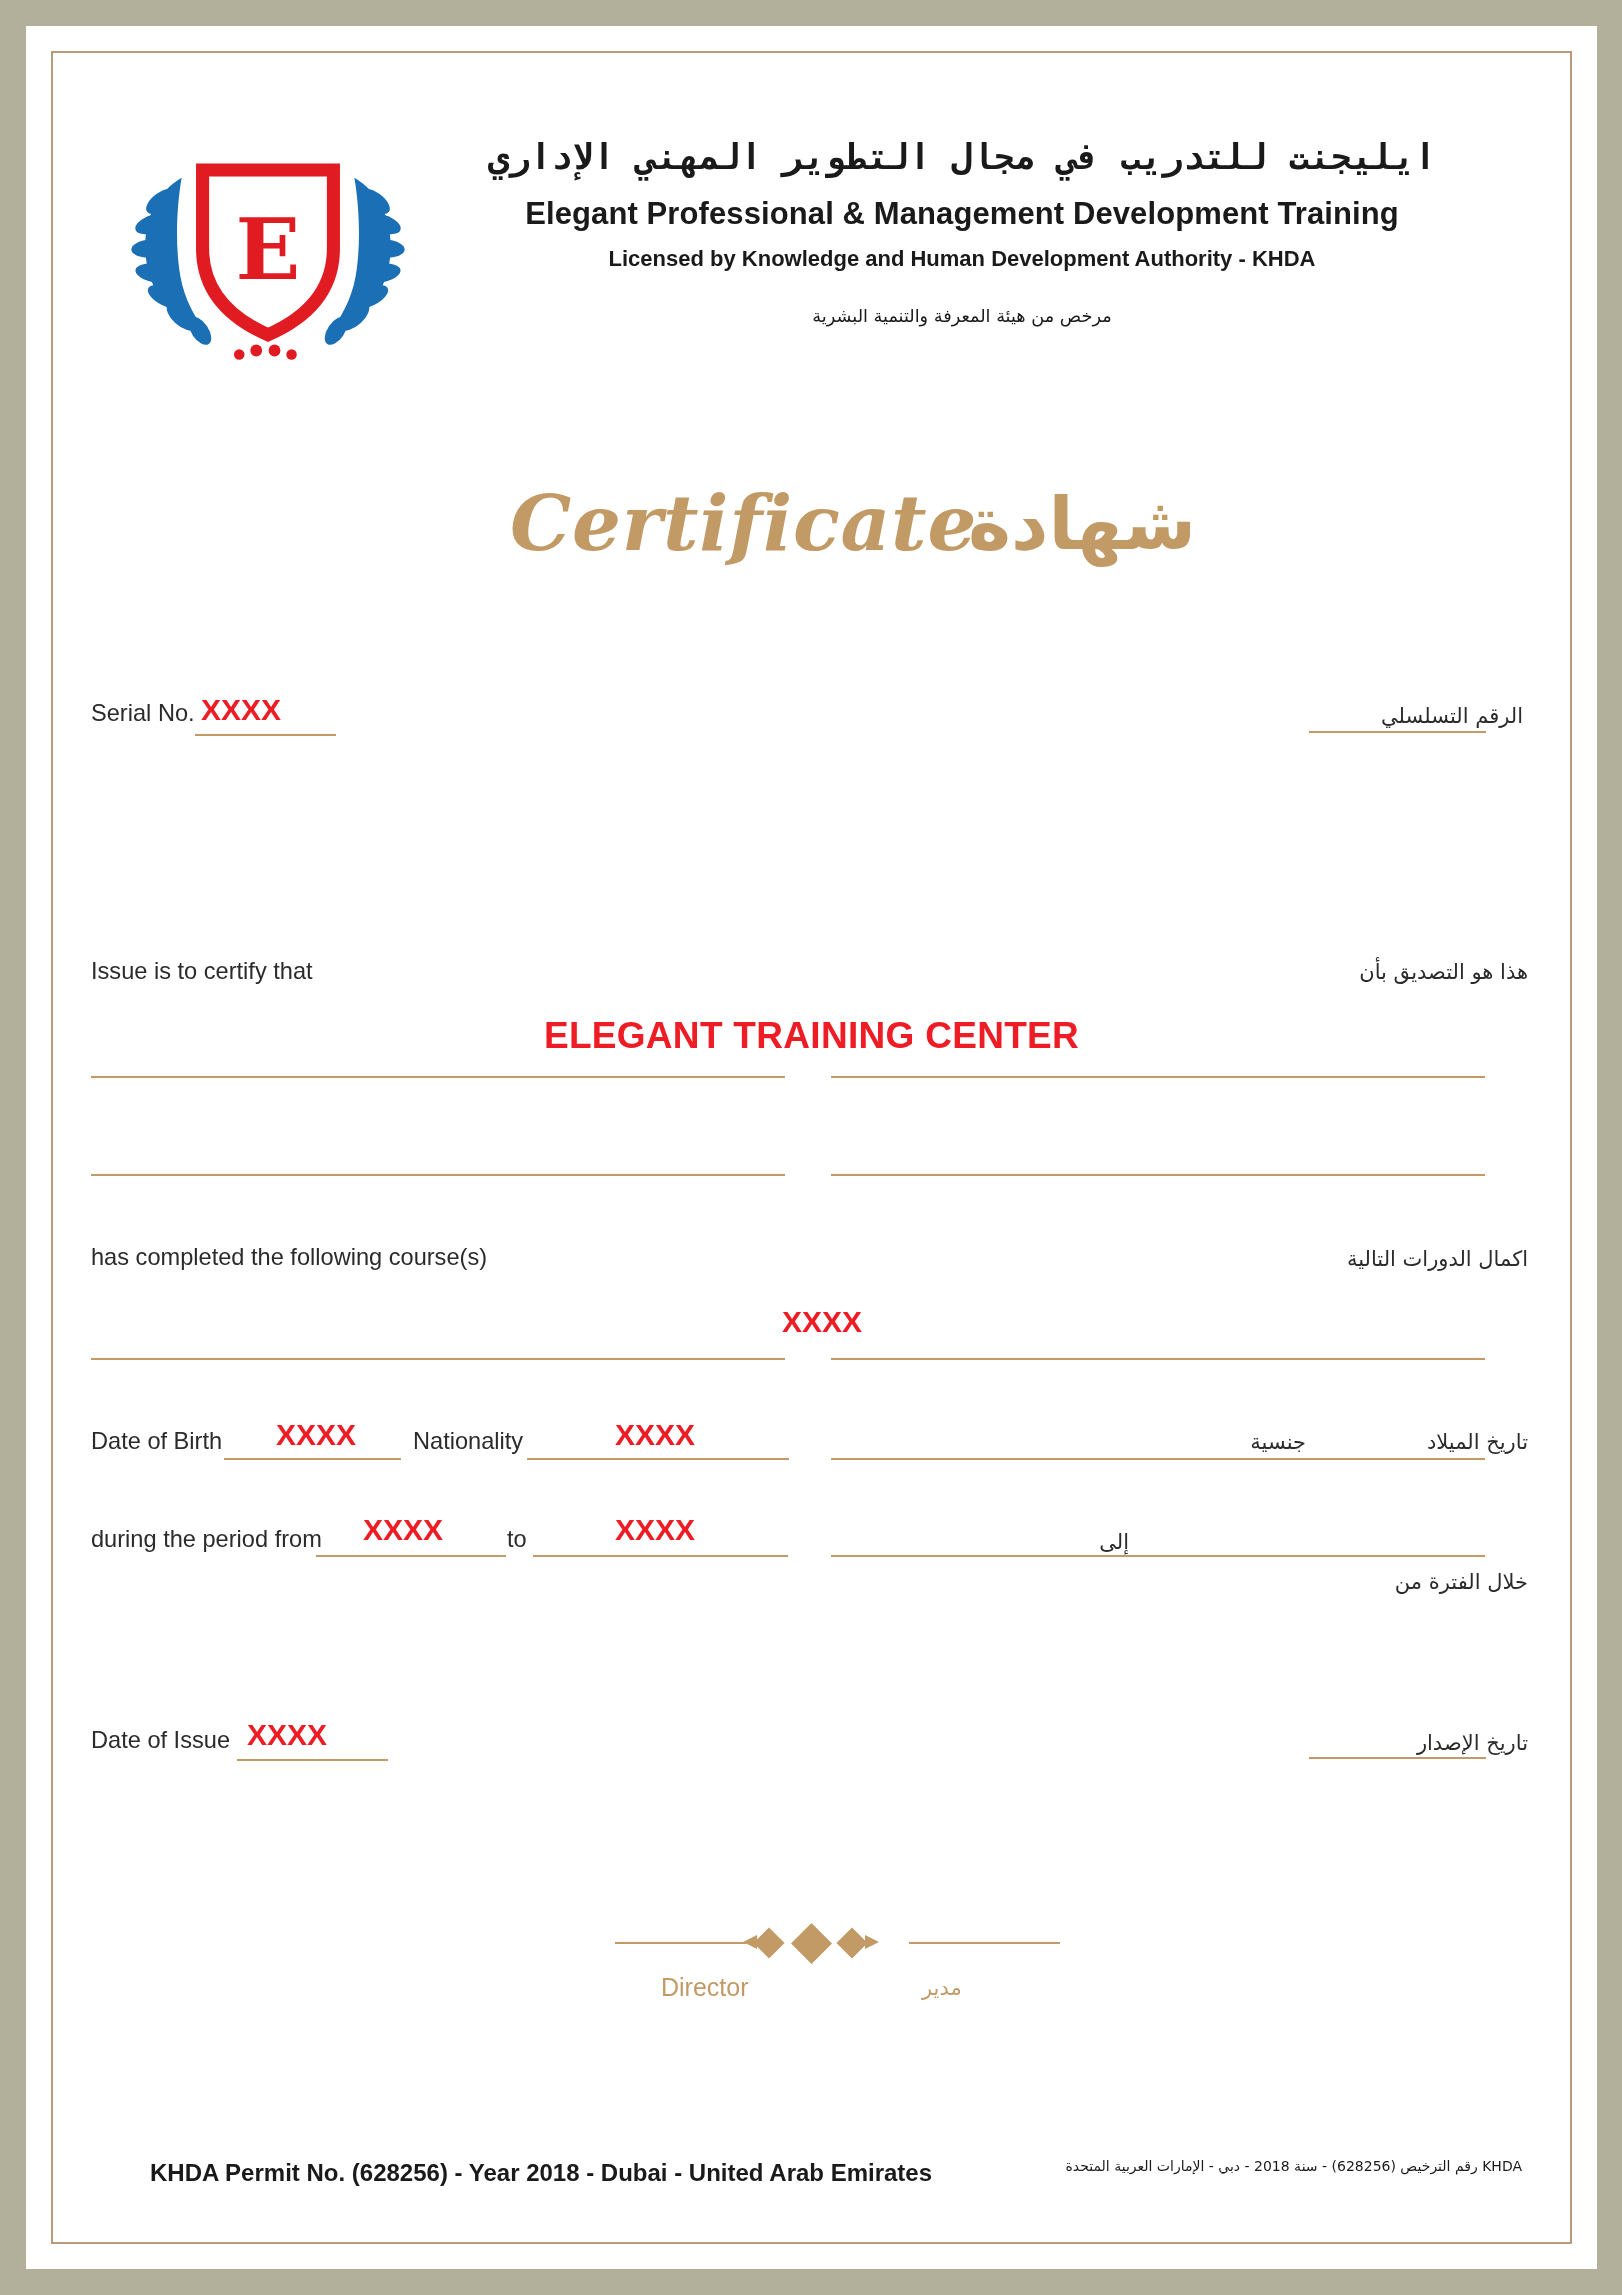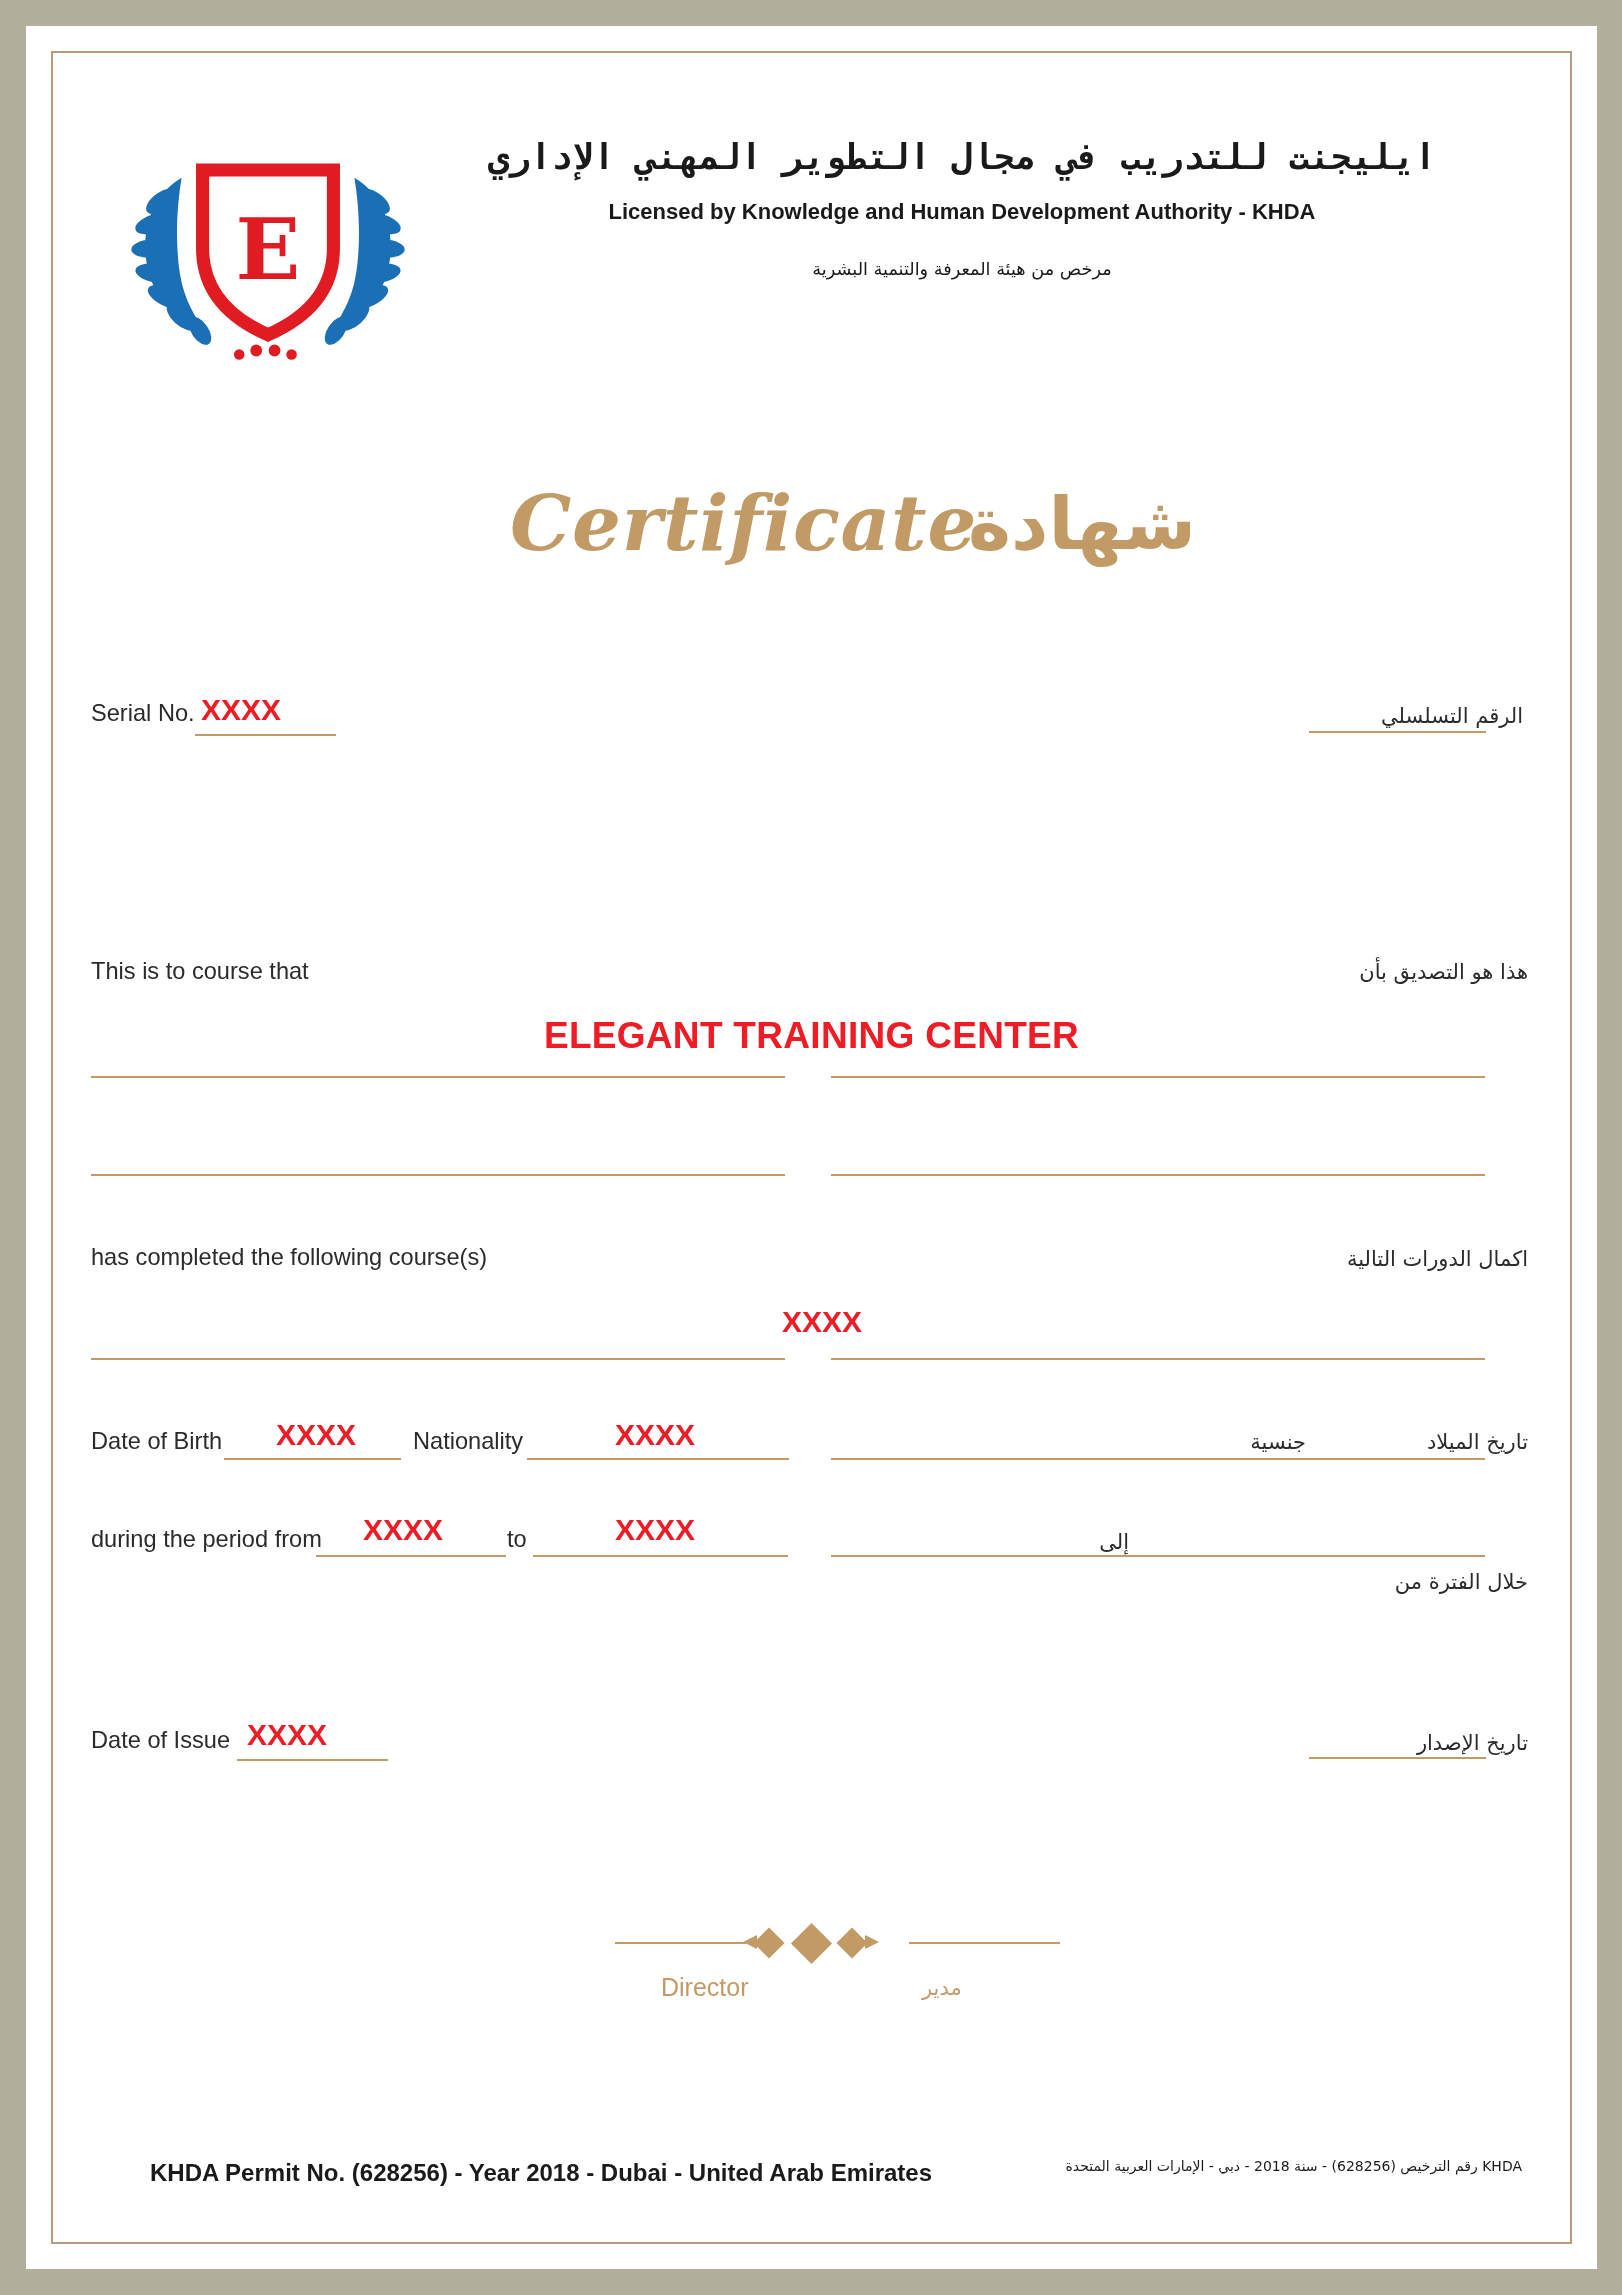--- a/index.html
+++ b/index.html
@@ -338,37 +338,38 @@
               <circle cx="196" cy="352" r="8"></circle>
               <circle cx="222" cy="346" r="9"></circle>
               <circle cx="250" cy="346" r="9"></circle>
               <circle cx="276" cy="352" r="8"></circle>
             </g>
           </svg>
         </div>
 
         <div id="header-text">
           <div class="org-ar">ايليجنت للتدريب في مجال التطوير المهني الإداري</div>
+          <div class="org-en">Elegant Professional &amp; Management Development Training</div>
           <div class="lic-en">Licensed by Knowledge and Human Development Authority - KHDA</div>
           <div class="lic-ar">مرخص من هيئة المعرفة والتنمية البشرية</div>
         </div>
       </div>
 
       <div id="title-row">
         <div id="title-en">Certificate</div>
         <div id="title-ar">شهادة</div>
       </div>
 
       <div class="lbl-en" id="serial-label">Serial No.</div>
       <div class="fill" id="serial-value">XXXX</div>
       <div class="rule" id="serial-rule"></div>
       <div class="lbl-ar" id="serial-ar">الرقم التسلسلي</div>
       <div class="rule" id="serial-ar-rule"></div>
 
-      <div class="lbl-en" id="certify-en">This is to course that</div>
+      <div class="lbl-en" id="certify-en">Issue is to certify that</div>
       <div class="lbl-ar" id="certify-ar">هذا هو التصديق بأن</div>
       <div id="center-name">ELEGANT TRAINING CENTER</div>
       <div class="rule" id="name-rule-1"></div>
       <div class="rule" id="name-rule-2"></div>
       <div class="rule" id="name-rule-3"></div>
       <div class="rule" id="name-rule-4"></div>
 
       <div class="lbl-en" id="course-en">has completed the following course(s)</div>
       <div class="lbl-ar" id="course-ar">اكمال الدورات التالية</div>
       <div class="fill" id="course-value">XXXX</div>

